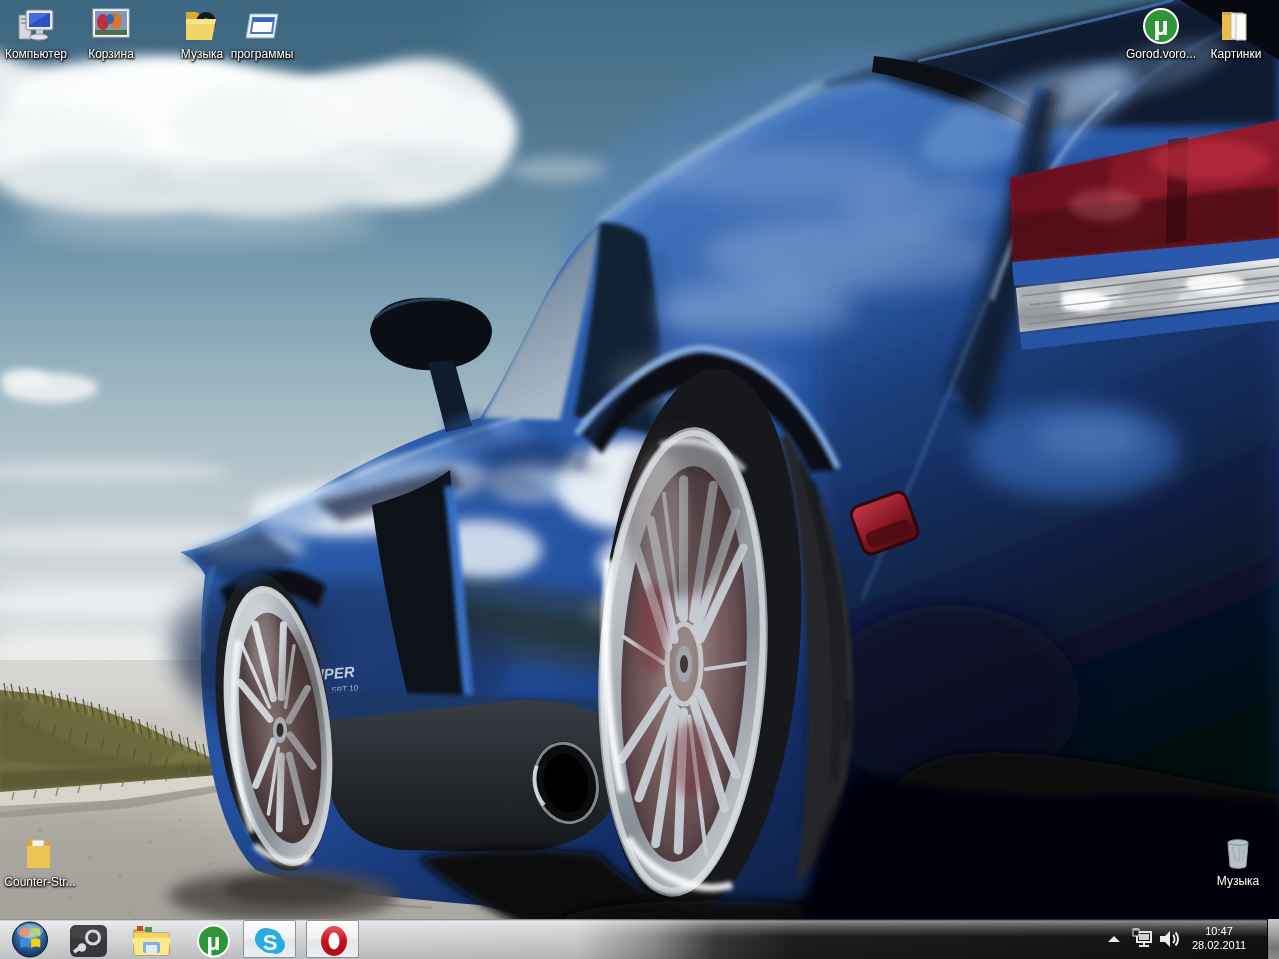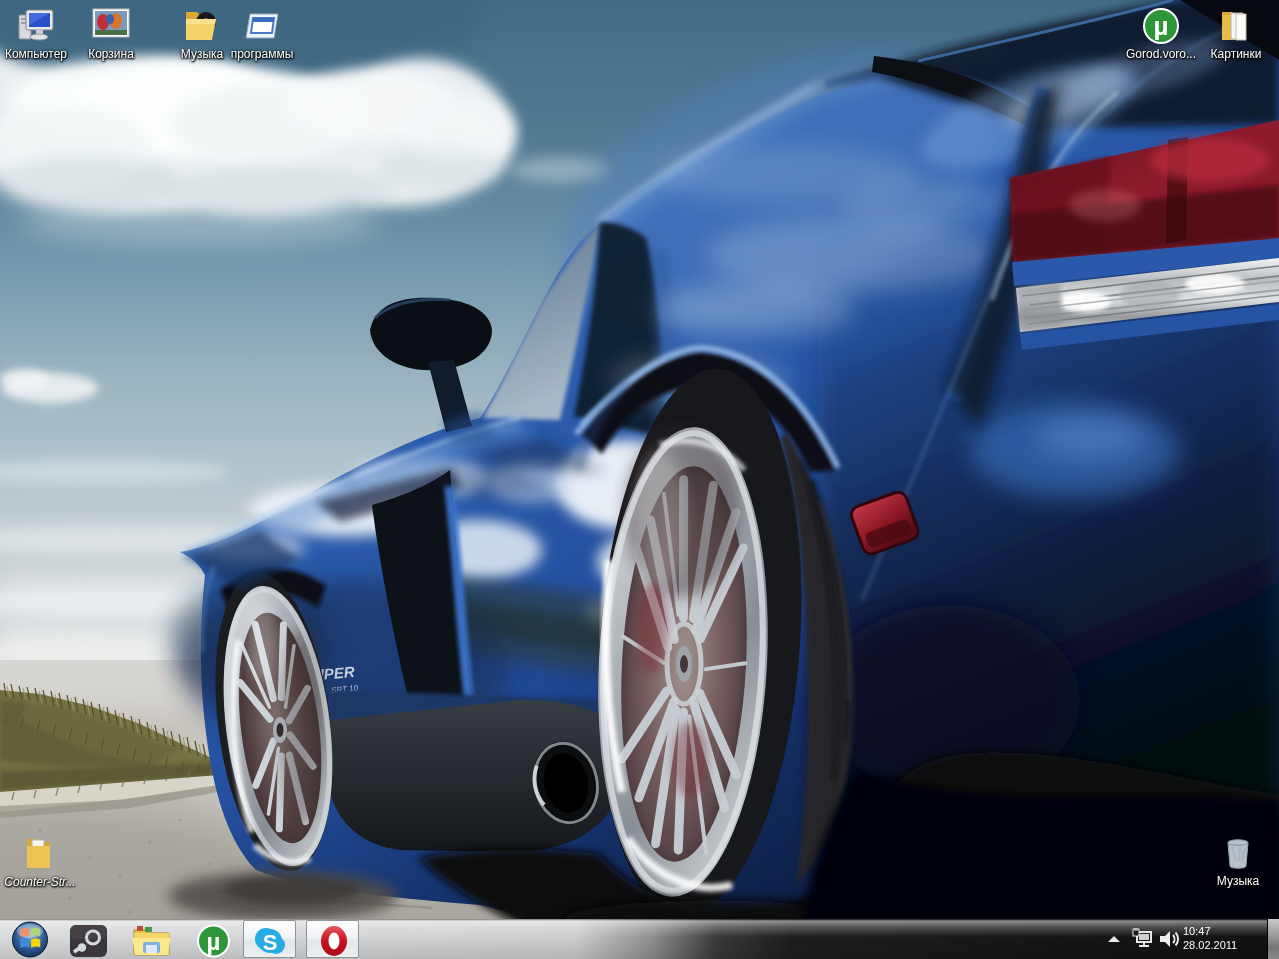--- a/index.html
+++ b/index.html
@@ -10,21 +10,21 @@
   .dicon .lbl{margin-top:2px;text-shadow:0 1px 2px #000,1px 1px 2px #000,0 0 3px #000;line-height:13px;}
   .dicon svg{display:block;margin:0 auto;}
   #taskbar{position:absolute;left:0;top:919px;width:1279px;height:40px;
     background:linear-gradient(90deg,#d8dadb 0%,#d0d2d4 32%,#cbcdcf 45%,#8e8f91 51%,#3a3a3b 56%,#1d1d1e 62%,#161617 82%,#111112 100%);}
   #taskbar::before{content:"";position:absolute;left:0;top:0;width:100%;height:100%;
     background:linear-gradient(180deg,rgba(0,0,0,.45) 0,rgba(255,255,255,.5) 2px,rgba(255,255,255,.25) 8px,rgba(255,255,255,0) 45%,rgba(0,0,0,.12) 100%);}
   .tbtn{position:absolute;top:1px;height:38px;width:53px;border:1px solid #8f9296;border-radius:2px;
     background:linear-gradient(180deg,#fdfdfe 0%,#f1f3f4 45%,#e4e7e9 55%,#eceef0 100%);box-sizing:border-box;}
   .tico{position:absolute;}
   #tray{position:absolute;right:0;top:0;height:40px;color:#fff;}
-  .clock{position:absolute;right:24px;top:5px;width:72px;text-align:left;font-size:11px;line-height:14px;color:#fff;}
+  .clock{position:absolute;right:24px;top:5px;width:72px;text-align:center;font-size:11px;line-height:14px;color:#fff;}
   #showdesk{position:absolute;right:0;top:0;width:12px;height:40px;border-left:1px solid #000;
     background:linear-gradient(180deg,#c8c9ca 0%,#9b9c9e 40%,#747577 70%,#8a8b8d 100%);box-sizing:border-box;}
 </style>
 </head>
 <body>
 <div id="stage">
 <svg id="wall" width="1279" height="959" viewBox="0 0 1279 959">
 <defs>
   <linearGradient id="skyG" x1="0" y1="0" x2="0" y2="1">
     <stop offset="0" stop-color="#426c86"></stop>
@@ -433,21 +433,21 @@
 </div>
 <div class="dicon" style="left:1198px;top:6px;">
   <svg width="40" height="40" viewBox="0 0 40 40">
     <path d="M 6,6 L 16,6 L 19,9 L 28,9 L 28,34 L 6,34 Z" fill="#d9a733"></path>
     <path d="M 6,9 L 28,9 L 28,34 L 6,34 Z" fill="#e8bc4a"></path>
     <path d="M 15,7 L 27,7 L 27,33 L 15,33 Z" fill="#f5f5f2" stroke="#b9b5a9"></path>
     <path d="M 20,8 L 30,8 L 30,34 L 20,34 Z" fill="#fcfcfa" stroke="#c2beb2"></path>
   </svg>
   <div class="lbl">Картинки</div>
 </div>
-<div class="dicon" style="left:2px;top:834px;font-style:italic;">
+<div class="dicon" style="left:2px;top:834px;">
   <svg width="40" height="40" viewBox="0 0 40 40">
     <path d="M 7,5 L 17,5 L 20,8 L 30,8 L 30,34 L 7,34 Z" fill="#d9a733"></path>
     <path d="M 12,6 L 24,6 L 24,33 L 12,33 Z" fill="#f5f5f2" stroke="#b9b5a9"></path>
     <path d="M 7,12 L 30,12 L 30,34 L 7,34 Z" fill="#edc355"></path>
   </svg>
   <div class="lbl">Counter-Str...</div>
 </div>
 <div class="dicon" style="left:1200px;top:833px;">
   <svg width="40" height="40" viewBox="0 0 40 40">
     <path d="M 10,10 C 10,7 30,7 30,10 L 28,33 C 28,36 12,36 12,33 Z" fill="#cdd6dc" opacity=".9"></path>

